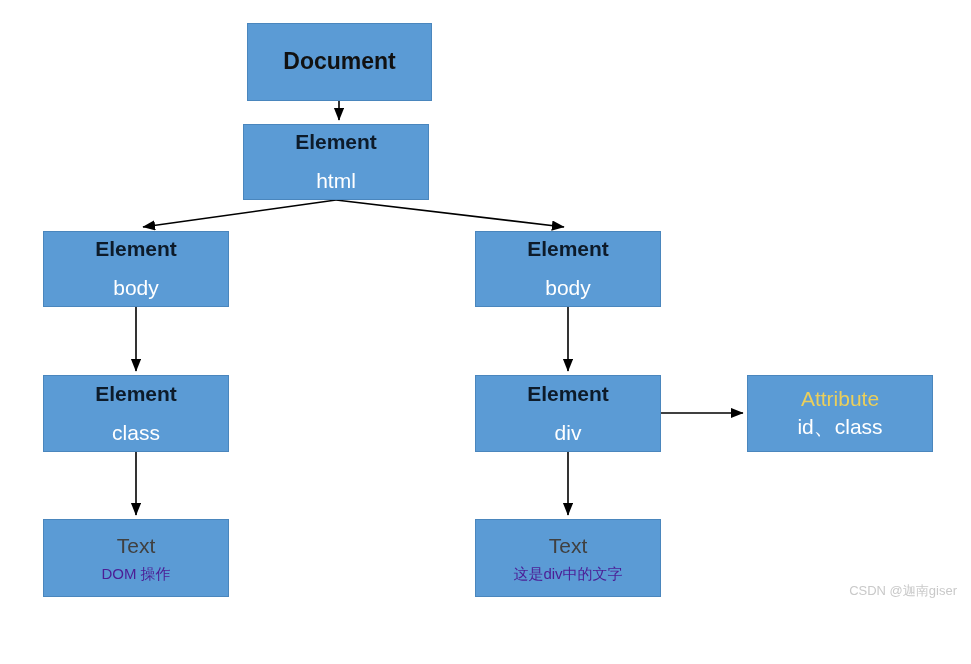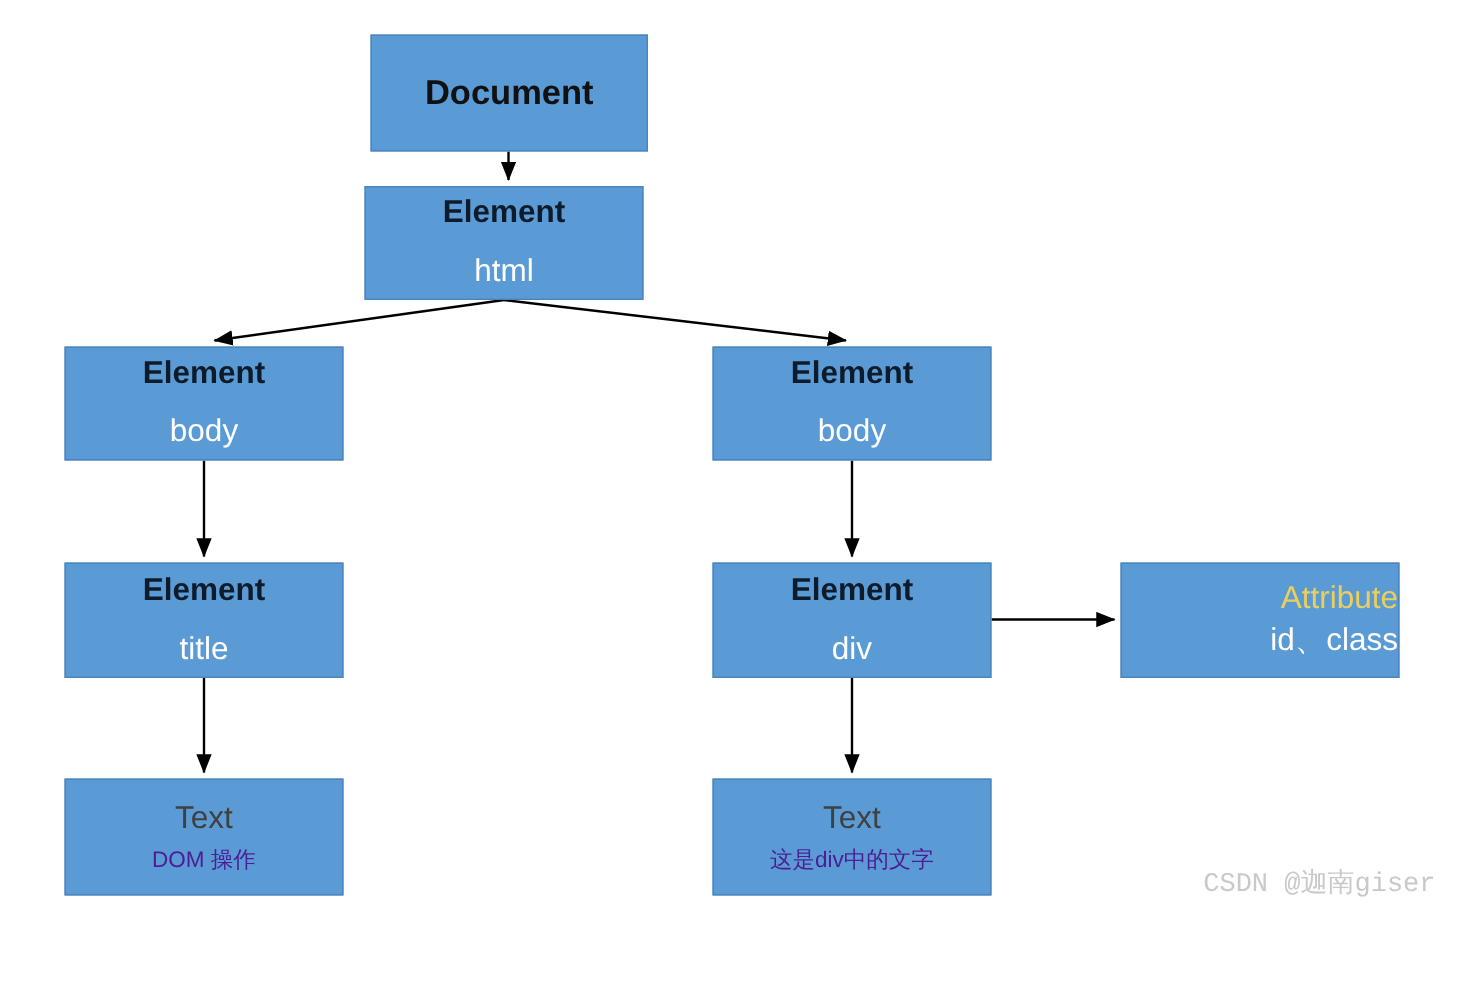--- a/index.html
+++ b/index.html
@@ -67,21 +67,21 @@
     font-weight: normal;
     margin-top: 14px;
   }
   .n-html  { left: 243px; top: 124px; width: 186px; height: 76px; }
   .n-head  { left: 43px;  top: 231px; width: 186px; height: 76px; }
   .n-body  { left: 475px; top: 231px; width: 186px; height: 76px; }
   .n-title { left: 43px;  top: 375px; width: 186px; height: 77px; }
   .n-div   { left: 475px; top: 375px; width: 186px; height: 77px; }
 
   
-  .n-attribute { left: 747px; top: 375px; width: 186px; height: 77px; align-items: flex-end; }
+  .n-attribute { left: 747px; top: 375px; width: 186px; height: 77px; }
   .n-attribute .title-line {
     color: #EBCF5B;
     font-size: 21px;
   }
   .n-attribute .sub-line {
     color: #ffffff;
     font-size: 21px;
     margin-top: 3px;
   }
 
@@ -96,23 +96,22 @@
     margin-top: 6px;
   }
   .n-text-left  { left: 43px;  top: 519px; width: 186px; height: 78px; }
   .n-text-right { left: 475px; top: 519px; width: 186px; height: 78px; }
 
   .watermark {
     position: absolute;
     right: 14px;
     bottom: 12px;
     color: #c9c9c9;
-    font-size: 18px;
+    font-size: 13px;
     white-space: nowrap;
-    font-family: Liberation Mono, monospace;
   }
 </style>
 </head>
 <body>
 
 <div id="canvas">
 
   <svg id="edges" viewBox="0 0 971 664" width="971" height="664" xmlns="http://www.w3.org/2000/svg">
     <defs>
       <marker id="arrowhead" markerWidth="9" markerHeight="9" refX="7.6" refY="3.2" orient="auto" markerUnits="strokeWidth">
@@ -167,21 +166,21 @@
     <span class="sub-line">body</span>
   </div>
 
   <div class="node n-element n-body">
     <span class="title-line">Element</span>
     <span class="sub-line">body</span>
   </div>
 
   <div class="node n-element n-title">
     <span class="title-line">Element</span>
-    <span class="sub-line">title</span>
+    <span class="sub-line">class</span>
   </div>
 
   <div class="node n-element n-div">
     <span class="title-line">Element</span>
     <span class="sub-line">div</span>
   </div>
 
   <div class="node n-attribute">
     <span class="title-line">Attribute</span>
     <span class="sub-line">id、class</span>

